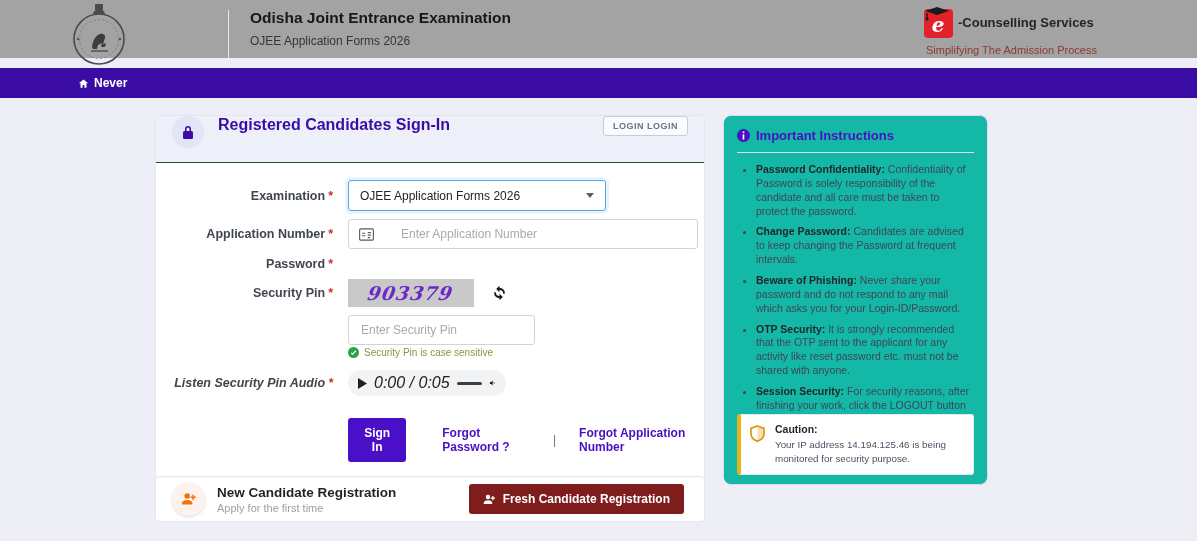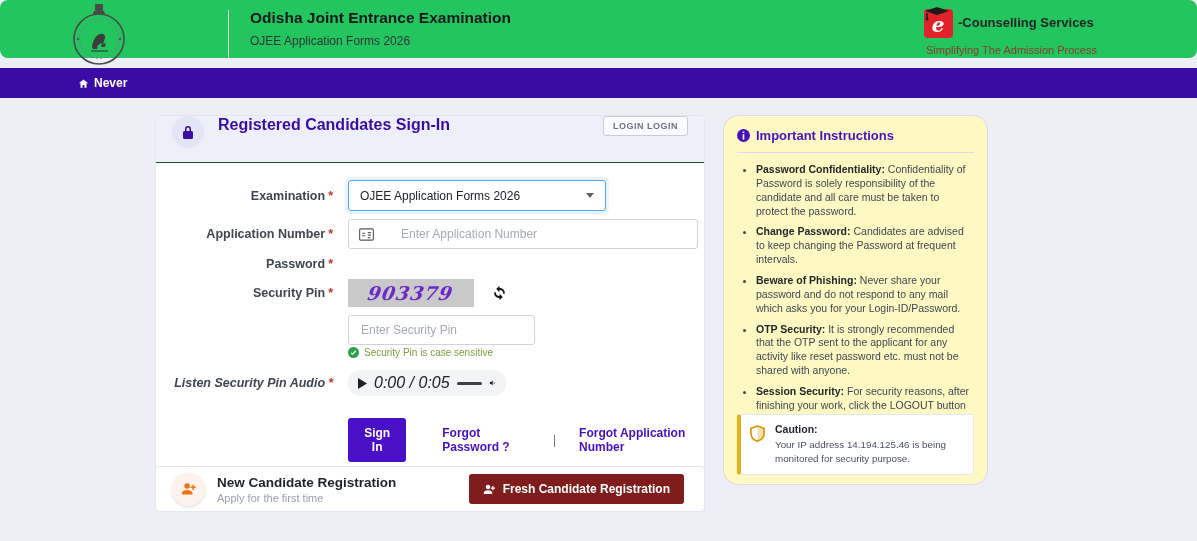--- a/index.html
+++ b/index.html
@@ -3,21 +3,21 @@
 <meta charset="utf-8">
 <style>
   * { box-sizing: border-box; }
   html,body { margin:0; padding:0; }
   body {
     width:1197px; height:541px; position:relative; overflow:hidden;
     background:#edeef6;
     font-family:"Liberation Sans", sans-serif;
   }
   
-  .topbar { position:absolute; left:0; top:0; width:1197px; height:58px; background:#22c55e;border-radius:8px; }
+  .topbar { position:absolute; left:0; top:0; width:1197px; height:58px; background:#a3a3a3; }
   .emblem { position:absolute; left:70px; top:2px; }
   .v-divider { position:absolute; left:228px; top:10px; height:48px; width:1px; background:#e7e7e7; }
   .title-block { position:absolute; left:250px; top:9px; }
   .app-title { font-size:15.5px; font-weight:bold; color:#15181c; }
   .app-subtitle { font-size:12px; color:#30353b; margin-top:7px; }
   .brand { position:absolute; left:922px; top:5px; }
   .brand-row { display:flex; align-items:center; }
   .brand-logo { width:34px; height:34px; position:relative; }
   .brand-name { font-size:13px; font-weight:bold; color:#222629; margin-left:2px; }
   .brand-tagline { font-size:11px; color:#8c3a32; margin-top:5px; margin-left:4px; }
@@ -68,33 +68,33 @@
   .audio-time { font-size:16px; color:#202124; white-space:nowrap; }
   .audio-track { width:44px; height:3px; background:#3c4043; border-radius:2px; cursor:pointer; }
   .btn-row { margin-left:192px; display:flex; align-items:center; }
   .signin-btn { background:#4910c8; color:#fff; border:none; border-radius:3px;
                 font-size:12px; font-weight:600; font-family:inherit; padding:8px 13px; cursor:pointer; }
   .link { color:#4711c2; font-size:12px; font-weight:bold; text-decoration:none; cursor:pointer; }
   .link-fp { margin-left:36px; }
   .sep { color:#6c757d; margin:0 23px; font-size:12px; }
   
   .panel { position:absolute; left:723px; top:115px; width:265px; height:370px;
-           background:#fef9c3; border:1px solid #ddd9f3; border-radius:15px; padding:12px 13px; }
+           background:#14b8a6; border:1px solid #ddd9f3; border-radius:8px; padding:12px 13px; }
   .panel-title-row { display:flex; align-items:center; gap:6px; color:#4711c2; font-size:13px;
                      font-weight:bold; padding-bottom:9px; border-bottom:1px solid #dcd8f0; }
   .inst-list { margin:10px 0 0; padding-left:19px; font-size:10.5px; color:#3f4654; line-height:1.32; }
   .inst-list li { margin-bottom:7px; }
   .inst-list strong { color:#22262d; }
   .caution { position:absolute; left:13px; right:13px; bottom:9px; background:#fff;
              border:1px solid #e7e5f2; border-left:4px solid #e8b019; border-radius:3px;
              padding:8px 9px; display:flex; gap:10px; align-items:flex-start; }
   .caution-title { font-size:10.5px; font-weight:bold; color:#22262d; }
   .caution-text { font-size:9.8px; color:#4a5160; margin-top:3px; line-height:1.45; }
   
-  .reg-strip { position:absolute; left:155px; top:466px; width:550px; height:46px; background:#fff;
+  .reg-strip { position:absolute; left:155px; top:476px; width:550px; height:46px; background:#fff;
                border:1px solid #e3e5f0; border-radius:4px; display:flex; align-items:center; padding:0 16px; }
   .reg-icon-circle { width:33px; height:33px; border-radius:50%; background:#fdf3ec;
                      box-shadow:0 1px 3px rgba(0,0,0,.15); display:flex; align-items:center; justify-content:center; }
   .reg-text { margin-left:12px; }
   .reg-title { font-size:13.5px; font-weight:bold; color:#1e2329; }
   .reg-sub { font-size:11px; color:#9aa0a6; margin-top:2px; }
   .reg-btn { margin-left:auto; margin-right:4px; background:#7f1d1d; color:#fff; border:none; border-radius:3px;
              font-size:12px; font-weight:600; font-family:inherit; padding:8px 14px;
              display:flex; align-items:center; gap:7px; cursor:pointer; }
 </style>

